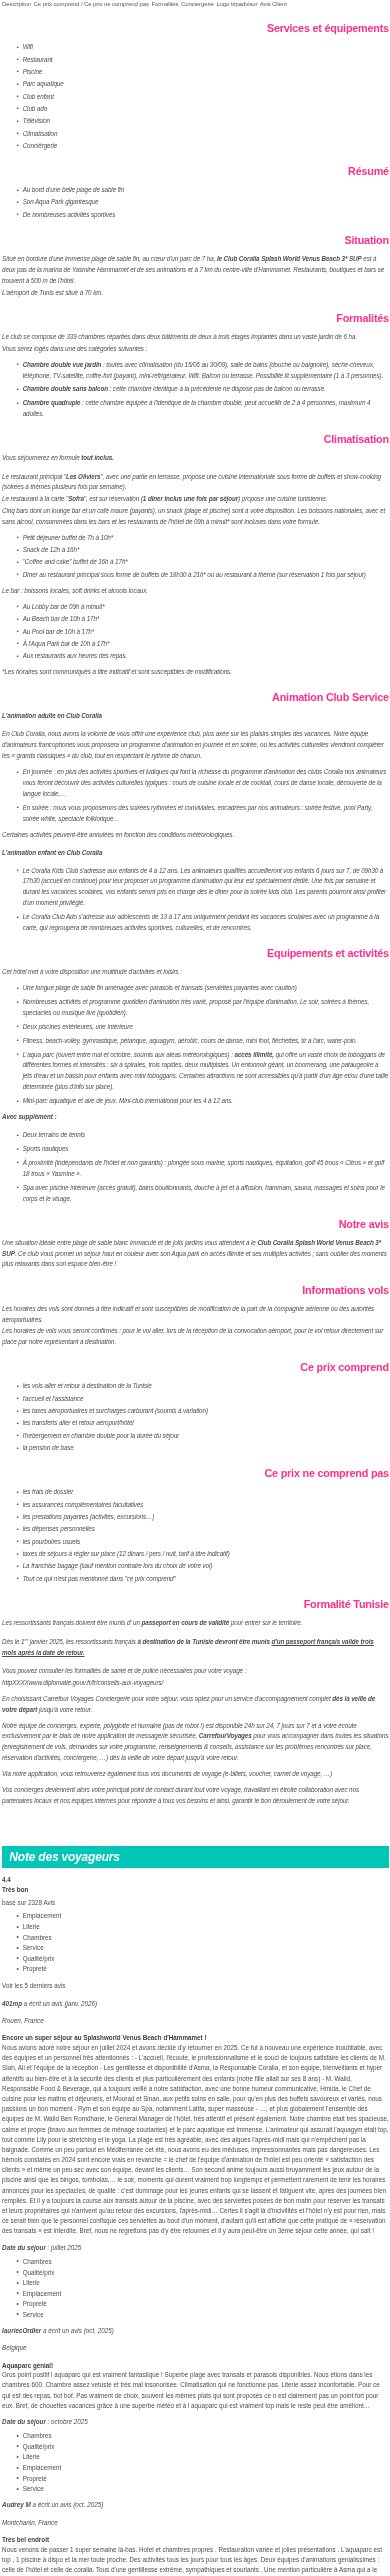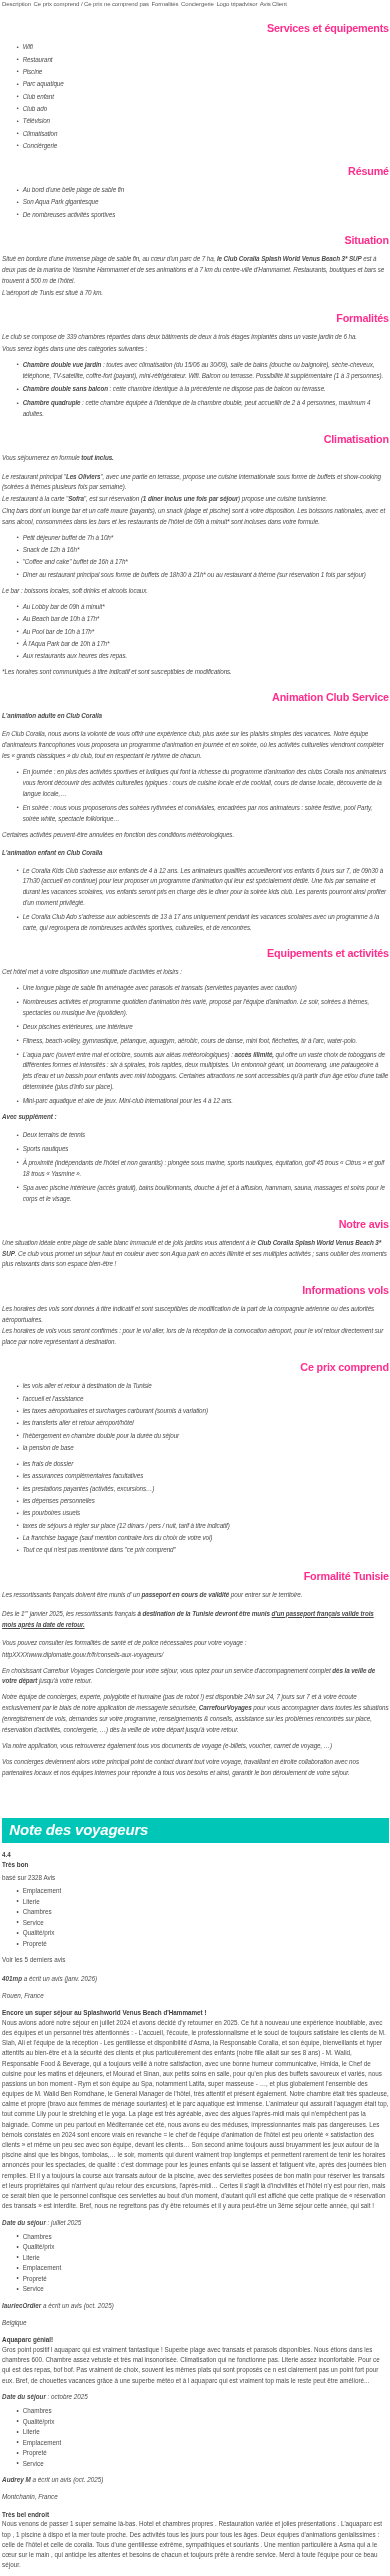--- a/index.html
+++ b/index.html
@@ -82,21 +82,21 @@
   ul.bullets.roomy > li { margin-bottom: 3.1px; }
 
   b, strong { font-weight: bold; }
   .u { text-decoration: underline; }
   sup { font-size: 0.68em; vertical-align: super; }
 
   
   .teal-banner {
     background: #00c6b7;
     color: #ffffff;
-    font-size: 15px;
+    font-size: 12px;
     font-weight: bold;
     font-style: italic;
     padding: 3.6px 0 4.6px 7.2px;
     margin: 20.6px 0 7.2px 0;
     letter-spacing: -0.2px;
   }
 
   
   .rating-line {
     font-size: 6.3px;
@@ -292,20 +292,21 @@
   <h2 class="section-title">Ce prix comprend</h2>
   <ul class="bullets">
     <li>les vols aller et retour à destination de la Tunisie</li>
     <li>l'accueil et l'assistance</li>
     <li>les taxes aéroportuaires et surcharges carburant (soumis à variation)</li>
     <li>les transferts aller et retour aéroport/hôtel</li>
     <li>l'hébergement en chambre double pour la durée du séjour</li>
     <li>la pension de base</li>
   </ul>
 
+  <h2 class="section-title">Ce prix ne comprend pas</h2>
   <ul class="bullets">
     <li>les frais de dossier</li>
     <li>les assurances complémentaires facultatives</li>
     <li>les prestations payantes (activités, excursions…)</li>
     <li>les dépenses personnelles</li>
     <li>les pourboires usuels</li>
     <li>taxes de séjours à régler sur place (12 dinars / pers / nuit, tarif à titre indicatif)</li>
     <li>La franchise bagage (sauf mention contraire lors du choix de votre vol)</li>
     <li>Tout ce qui n'est pas mentionné dans "ce prix comprend"</li>
   </ul>

